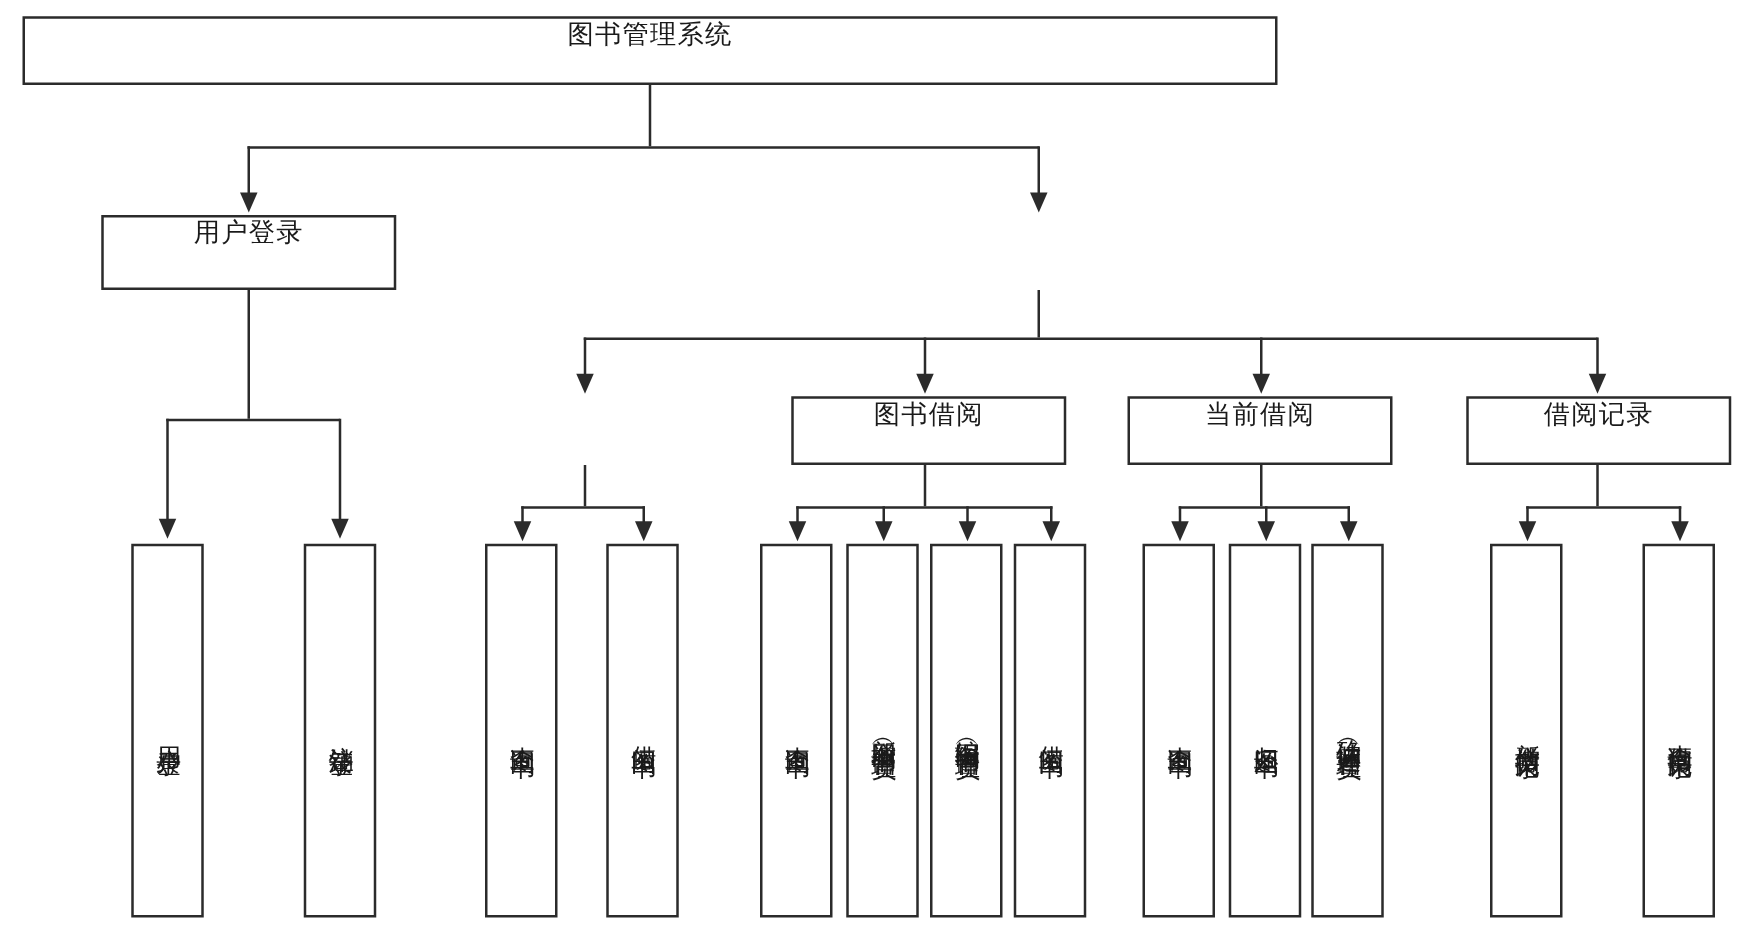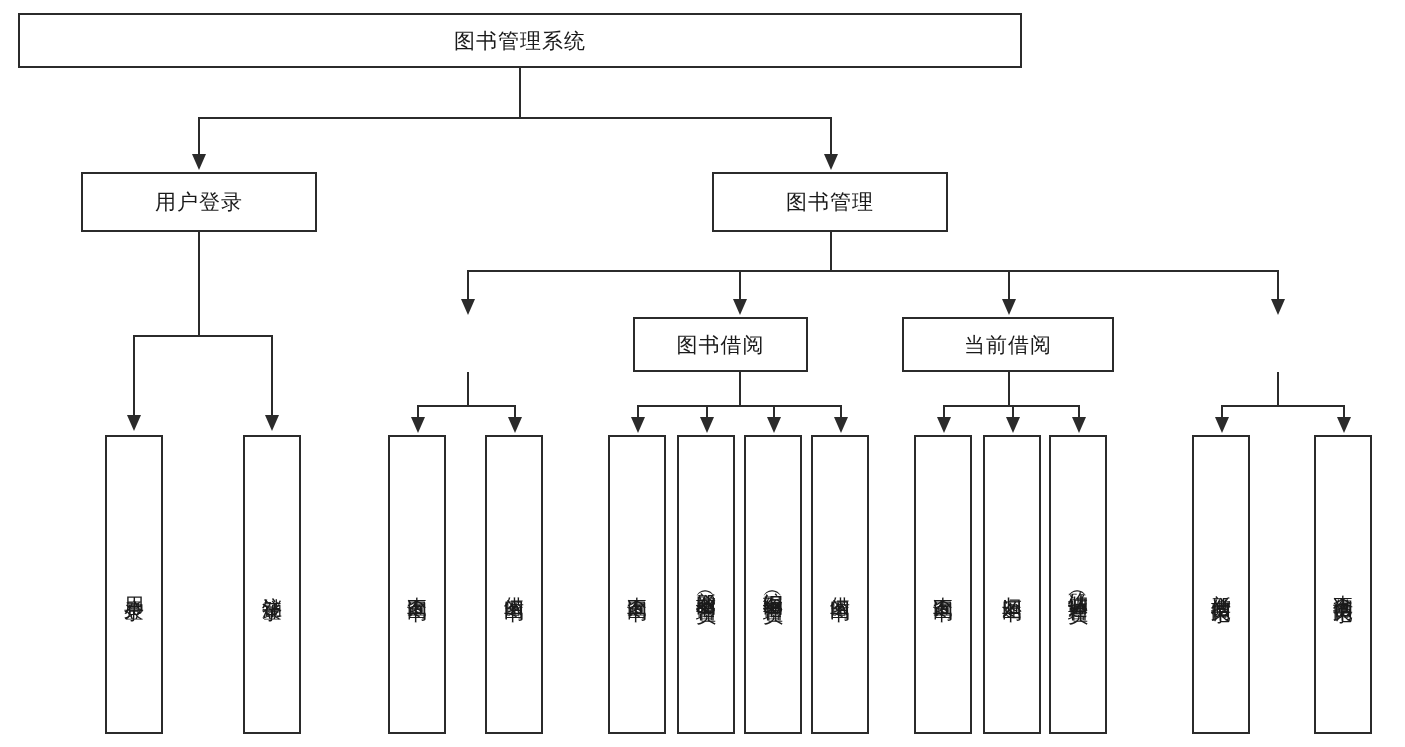--- a/index.html
+++ b/index.html
@@ -16,21 +16,21 @@
     height: 747px;
     background: #ffffff;
     overflow: hidden;
   }
   .node {
     position: absolute;
     box-sizing: border-box;
     border: 2px solid #2b2b2b;
     background: #ffffff;
     display: flex;
-    align-items: center;
+    align-items: flex-start;
     justify-content: center;
     color: #1a1a1a;
   }
   .node.horiz {
     font-size: 21px;
     line-height: 1.2;
     letter-spacing: 1px;
   }
   .node.vert {
     writing-mode: vertical-rl;
@@ -83,47 +83,47 @@
   <div class="conn v" style="left:519px; top:68px; height:49px;"></div>
   <div class="conn h" style="left:198px; top:117px; width:633px;"></div>
   <div class="conn v" style="left:198px; top:117px; height:39px;"></div>
   <div class="arrow" style="left:192px; top:154px;"></div>
   <div class="conn v" style="left:830px; top:117px; height:39px;"></div>
   <div class="arrow" style="left:824px; top:154px;"></div>
 
   <div class="node horiz" style="left:81px; top:172px; width:236px; height:60px;">
     <span class="label">用户登录</span>
   </div>
-  <div class="node horiz" style="left:712px; top:172px; width:236px; height:60px;">
-    <span class="label">图书管理</span>
-  </div>
 
   <div class="conn v" style="left:198px; top:232px; height:103px;"></div>
   <div class="conn h" style="left:133px; top:335px; width:139px;"></div>
   <div class="conn v" style="left:133px; top:335px; height:82px;"></div>
   <div class="arrow" style="left:127px; top:415px;"></div>
   <div class="conn v" style="left:271px; top:335px; height:82px;"></div>
   <div class="arrow" style="left:265px; top:415px;"></div>
 
   <div class="conn v" style="left:830px; top:232px; height:38px;"></div>
   <div class="conn h" style="left:467px; top:270px; width:811px;"></div>
   <div class="conn v" style="left:467px; top:270px; height:31px;"></div>
   <div class="arrow" style="left:461px; top:299px;"></div>
   <div class="conn v" style="left:739px; top:270px; height:31px;"></div>
   <div class="arrow" style="left:733px; top:299px;"></div>
   <div class="conn v" style="left:1008px; top:270px; height:31px;"></div>
   <div class="arrow" style="left:1002px; top:299px;"></div>
   <div class="conn v" style="left:1277px; top:270px; height:31px;"></div>
   <div class="arrow" style="left:1271px; top:299px;"></div>
 
-  <div class="node horiz" style="left:633px; top:317px; width:175px; height:55px;">
+  <div class="node horiz" style="left:633px; top:317px; width:220px; height:55px;">
     <span class="label">图书借阅</span>
   </div>
   <div class="node horiz" style="left:902px; top:317px; width:212px; height:55px;">
     <span class="label">当前借阅</span>
+  </div>
+  <div class="node horiz" style="left:1173px; top:317px; width:212px; height:55px;">
+    <span class="label">借阅记录</span>
   </div>
 
   <div class="conn v" style="left:467px; top:372px; height:33px;"></div>
   <div class="conn h" style="left:417px; top:405px; width:99px;"></div>
   <div class="conn v" style="left:417px; top:405px; height:14px;"></div>
   <div class="arrow" style="left:411px; top:417px;"></div>
   <div class="conn v" style="left:514px; top:405px; height:14px;"></div>
   <div class="arrow" style="left:508px; top:417px;"></div>
 
   <div class="conn v" style="left:739px; top:372px; height:33px;"></div>

